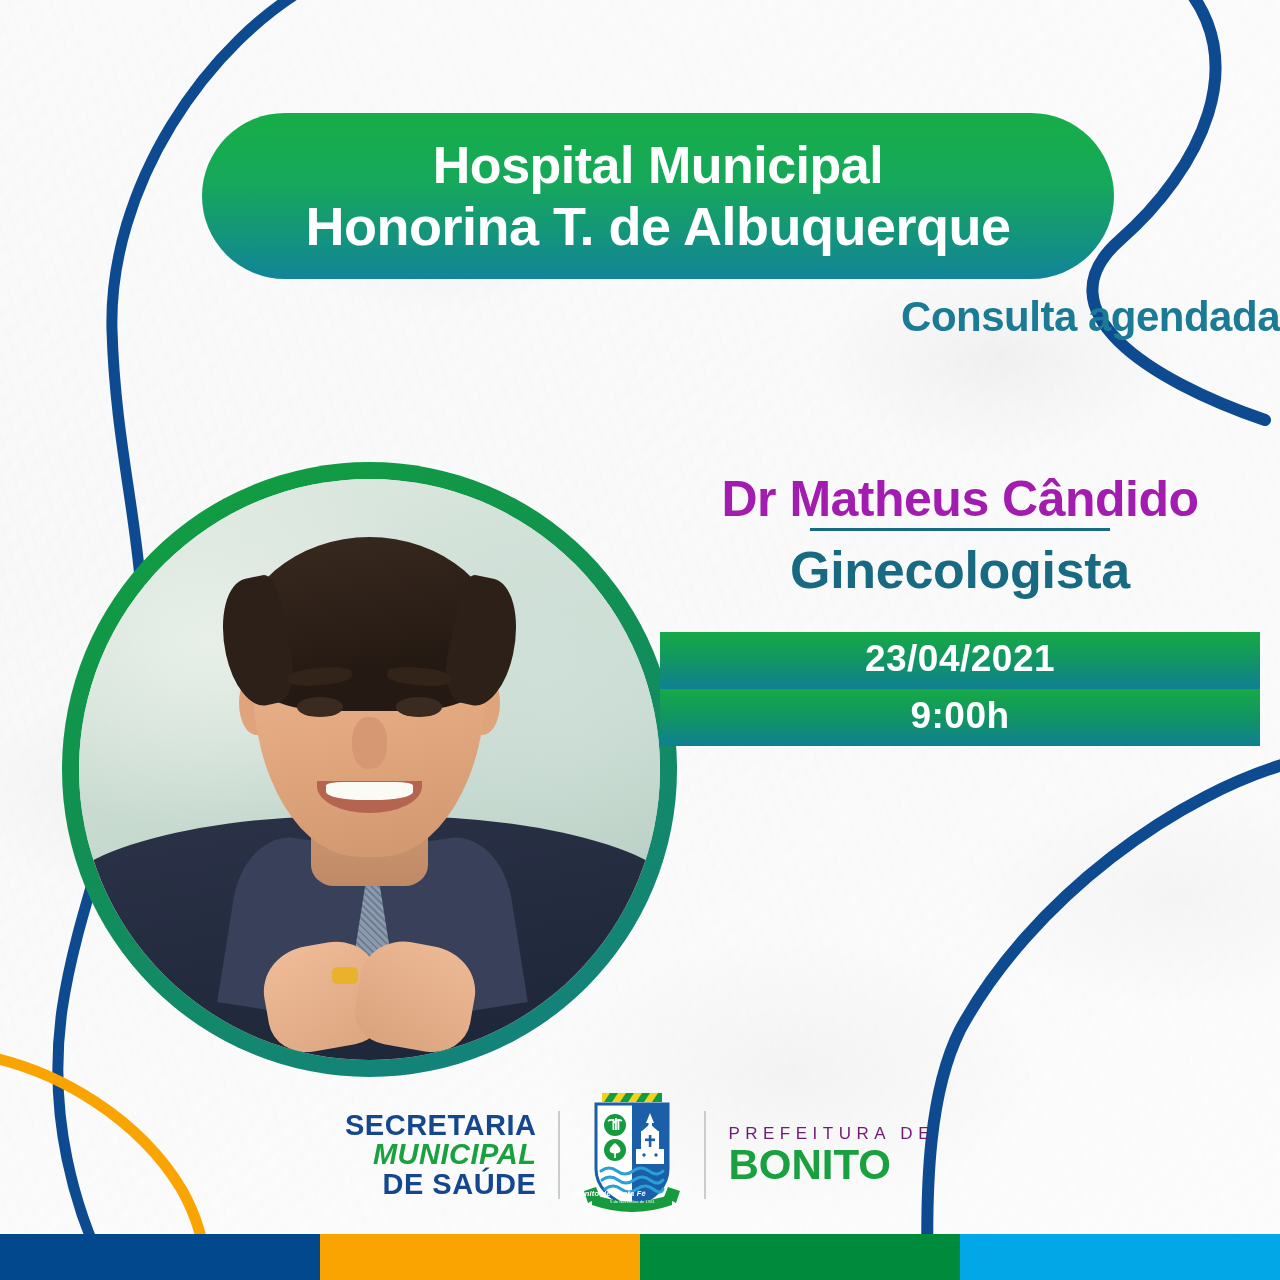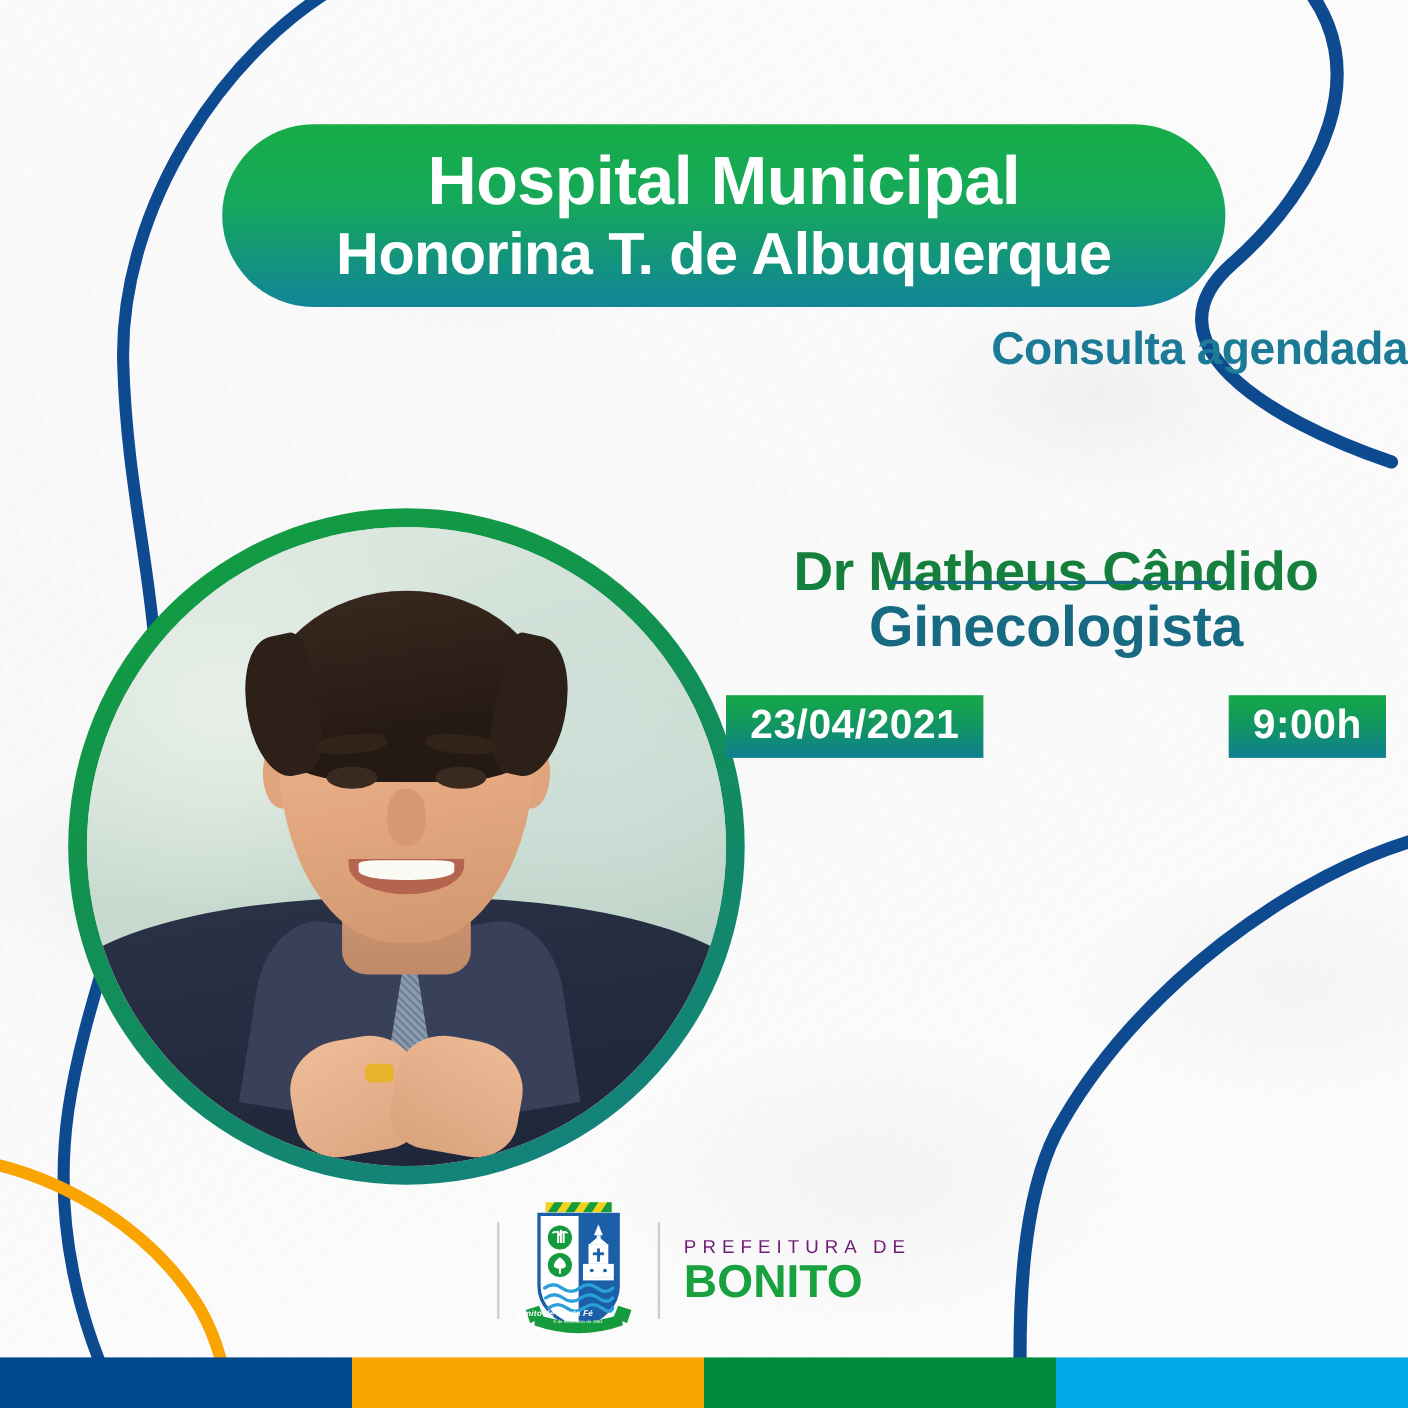--- a/index.html
+++ b/index.html
@@ -56,21 +56,21 @@
     align-items:center; justify-content:center;
     text-align:center;
   }
   .title-line {
     color:#ffffff;
     font-weight:bold;
     letter-spacing:-0.5px;
     line-height:1.0;
     white-space:nowrap;
   }
-  .title-line.l1 { font-size:62px;text-align:right; }
+  .title-line.l1 { font-size:52px;text-align:right; }
   .title-line.l2 { font-size:54px; margin-top:8px; }
 
   
   .subtitle {
     position:absolute; left:0; right:0; top:293px;
     text-align:right;
     color:#1b7a96;
     font-size:42px; font-weight:bold;
     letter-spacing:-0.5px;
   }
@@ -166,42 +166,43 @@
     background:linear-gradient(200deg,#eeba96,#d8a27c);
     border-radius:38% 42% 34% 30%;
     transform:rotate(10deg);
   }
   .pf-ring { left:43.5%; top:84%; width:4.5%; height:3%; background:#e8b22c; border-radius:25%; }
 
   
   .doc-name {
     position:absolute; left:660px; top:470px;
     width:600px; text-align:center;
-    color:#15803d;
+    color:#a21caf;
     font-size:50px; font-weight:bold;
-    letter-spacing:-0.5px; white-space:nowrap;margin-top:20px;
+    letter-spacing:-0.5px; white-space:nowrap;
   }
   .doc-divider {
     position:absolute; left:810px; top:528px;
     width:300px; height:3px;
     background:#176a82;
   }
   .doc-spec {
     position:absolute; left:660px; top:540px;
     width:600px; text-align:center;
     color:#176a82;
     font-size:52px; font-weight:bold;
     letter-spacing:-0.3px;
   }
 
   
   .badges {
     position:absolute; left:660px; top:632px;
     width:600px;
     display:flex; justify-content:space-between; align-items:stretch;
+    flex-direction:column;
   }
   .badge {
     background:linear-gradient(180deg,#16a946 0%, #12975f 45%, #0f7f92 100%);
     color:#ffffff;
     font-size:37px; font-weight:bold;
     letter-spacing:0.5px;
     padding:6px 22px 9px;
     display:flex; align-items:center; justify-content:center;
     white-space:nowrap;
   }
@@ -297,20 +298,25 @@
   <div class="doc-divider"></div>
   <div class="doc-spec">Ginecologista</div>
 
   <div class="badges">
     <div class="badge">23/04/2021</div>
     <div class="badge">9:00h</div>
   </div>
 
   <div class="footer">
 
+    <div class="sec-logo">
+      <div class="sec-l1">SECRETARIA</div>
+      <div class="sec-l2">MUNICIPAL</div>
+      <div class="sec-l3">DE SAÚDE</div>
+    </div>
 
     <div class="vrule"></div>
 
     <div class="coat">
       <svg viewBox="0 0 116 128" width="116" height="128" aria-hidden="true">
 
         <rect x="28" y="2" width="60" height="9" fill="#f3d21a"></rect>
         <g>
           <path d="M30 11 L36 2 L44 2 L38 11 Z" fill="#159b3e"></path>
           <path d="M46 11 L52 2 L60 2 L54 11 Z" fill="#159b3e"></path>

